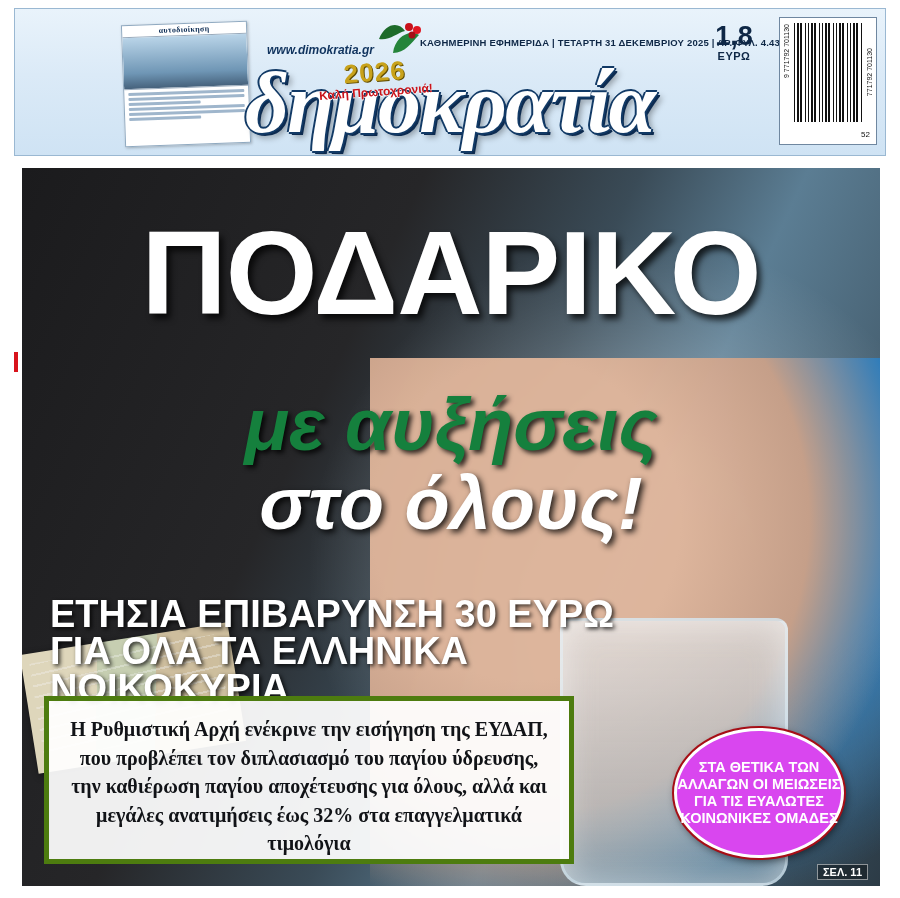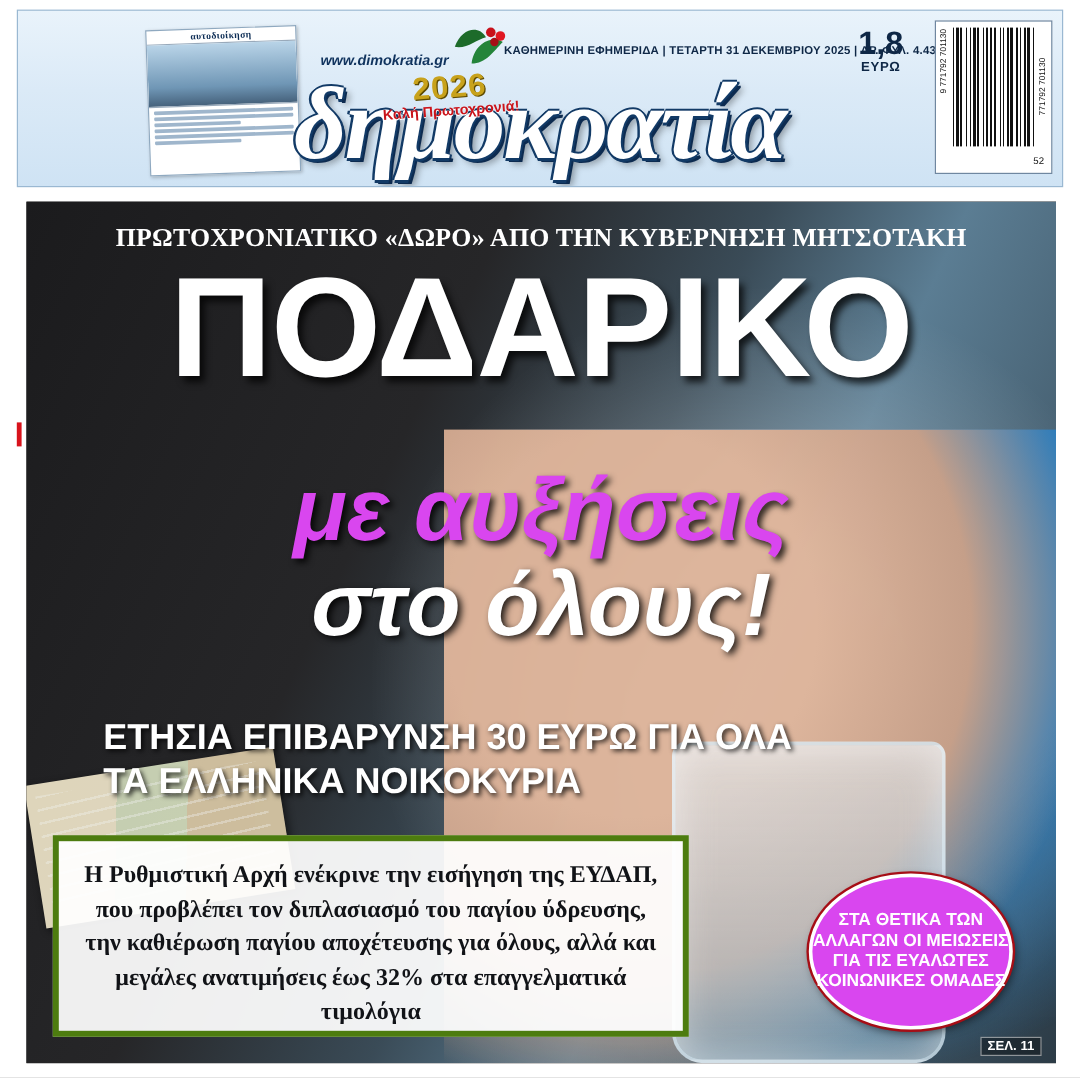--- a/index.html
+++ b/index.html
@@ -207,41 +207,40 @@
     color: #ffffff;
     letter-spacing: -1px;
     text-shadow: 4px 5px 6px rgba(0,0,0,.75);
   }
   .headline-red {
     position: absolute; left: 0; top: 218px; width: 100%;
     text-align: center;
     font-family: "Liberation Sans", sans-serif;
     font-weight: bold; font-style: italic;
     font-size: 74px; line-height: 78px;
-    color: #d946ef;
+    color: #15803d;
     text-shadow: 3px 3px 5px rgba(0,0,0,.8);
   }
   .headline-white2 {
     position: absolute; left: 0; top: 296px; width: 100%;
     text-align: center;
     font-family: "Liberation Sans", sans-serif;
     font-weight: bold; font-style: italic;
     font-size: 74px; line-height: 80px;
     color: #ffffff;
     text-shadow: 3px 3px 6px rgba(0,0,0,.85);
   }
   .subhead {
     position: absolute; left: 28px; top: 428px;
     width: 600px;
     font-family: "Liberation Sans", sans-serif;
     font-weight: bold;
-    font-size: 30px; line-height: 37px;
+    font-size: 38px; line-height: 37px;
     color: #ffffff;
     text-shadow: 2px 2px 4px rgba(0,0,0,.8);
-    margin-left: 36px;
   }
 
   .leadbox {
     position: absolute; left: 22px; top: 528px;
     width: 530px; height: 168px;
     background: rgba(255,255,255,.93);
     border: 5px solid #4d7c0f;
     padding: 14px 16px 10px;
     text-align: center;
   }
@@ -336,21 +335,20 @@
 
   <div class="edge-tick"></div>
 
   <div class="story">
     <div class="photo">
       <div class="photo-person"></div>
       <div class="photo-glass"></div>
       <div class="photo-money"></div>
     </div>
 
-    <div class="kicker">ΠΡΩΤΟΧΡΟΝΙΑΤΙΚΟ «ΔΩΡΟ» ΑΠΟ ΤΗΝ ΚΥΒΕΡΝΗΣΗ ΜΗΤΣΟΤΑΚΗ</div>
     <div class="headline-main">ΠΟΔΑΡΙΚΟ</div>
     <div class="headline-red">με αυξήσεις</div>
     <div class="headline-white2">στο όλους!</div>
     <div class="subhead">ΕΤΗΣΙΑ ΕΠΙΒΑΡΥΝΣΗ 30 ΕΥΡΩ ΓΙΑ ΟΛΑ ΤΑ ΕΛΛΗΝΙΚΑ ΝΟΙΚΟΚΥΡΙΑ</div>
 
     <div class="leadbox">
       <p>Η Ρυθμιστική Αρχή ενέκρινε την εισήγηση της ΕΥΔΑΠ, που προβλέπει τον διπλασιασμό του παγίου ύδρευσης, την καθιέρωση παγίου αποχέτευσης για όλους, αλλά και μεγάλες ανατιμήσεις έως 32% στα επαγγελματικά τιμολόγια</p>
     </div>
 
     <div class="stamp">

